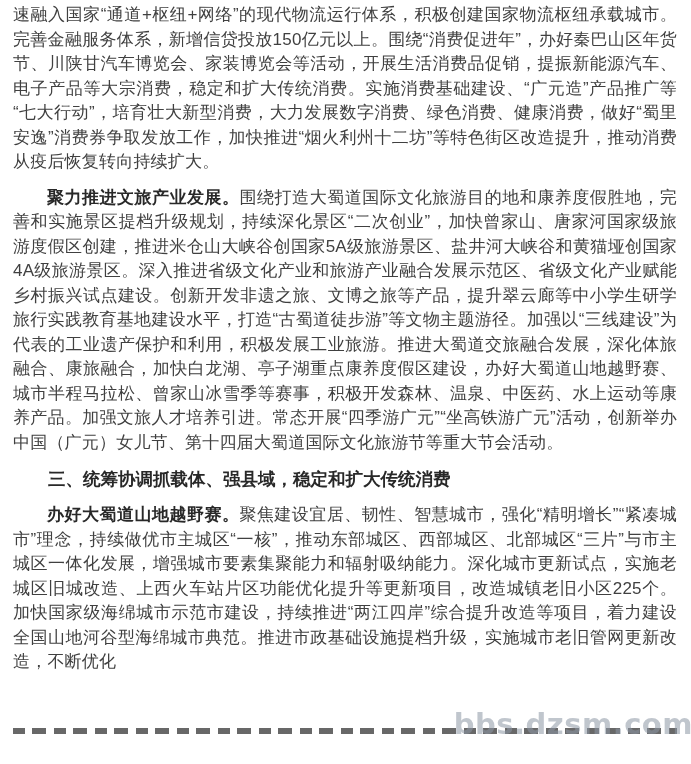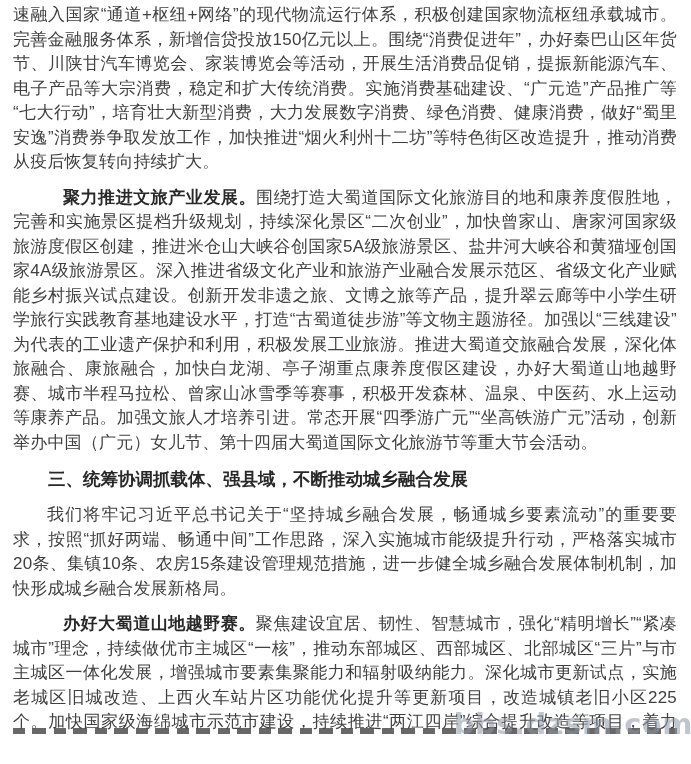--- a/index.html
+++ b/index.html
@@ -28,21 +28,20 @@
     line-height: 24.5px;
     color: #404040;
     text-align: justify;
     text-justify: inter-ideograph;
     letter-spacing: 0.2px;
   }
   .indent { text-indent: 2em; }
   .lead {
     font-weight: bold;
     color: #282828;
-    margin-left: 16px;
   }
   .section-heading {
     margin: 12px 0 11px 0;
     font-size: 17.5px;
     line-height: 25px;
     font-weight: bold;
     color: #282828;
     text-indent: 2em;
     text-align: left;
   }
@@ -74,23 +73,22 @@
 </style>
 </head>
 <body>
 
 <div class="page">
 
   <p class="body-para"><span>速融入国家“通道+枢纽+网络”的现代物流运行体系，积极创建国家物流枢纽承载城市。完善金融服务体系，新增信贷投放150亿元以上。围绕“消费促进年”，办好秦巴山区年货节、川陕甘汽车博览会、家装博览会等活动，开展生活消费品促销，提振新能源汽车、电子产品等大宗消费，稳定和扩大传统消费。实施消费基础建设、“广元造”产品推广等“七大行动”，培育壮大新型消费，大力发展数字消费、绿色消费、健康消费，做好“蜀里安逸”消费券争取发放工作，加快推进“烟火利州十二坊”等特色街区改造提升，推动消费从疫后恢复转向持续扩大。</span></p>
 
   <p class="body-para indent"><span class="lead">聚力推进文旅产业发展。</span><span>围绕打造大蜀道国际文化旅游目的地和康养度假胜地，完善和实施景区提档升级规划，持续深化景区“二次创业”，加快曾家山、唐家河国家级旅游度假区创建，推进米仓山大峡谷创国家5A级旅游景区、盐井河大峡谷和黄猫垭创国家4A级旅游景区。深入推进省级文化产业和旅游产业融合发展示范区、省级文化产业赋能乡村振兴试点建设。创新开发非遗之旅、文博之旅等产品，提升翠云廊等中小学生研学旅行实践教育基地建设水平，打造“古蜀道徒步游”等文物主题游径。加强以“三线建设”为代表的工业遗产保护和利用，积极发展工业旅游。推进大蜀道交旅融合发展，深化体旅融合、康旅融合，加快白龙湖、亭子湖重点康养度假区建设，办好大蜀道山地越野赛、城市半程马拉松、曾家山冰雪季等赛事，积极开发森林、温泉、中医药、水上运动等康养产品。加强文旅人才培养引进。常态开展“四季游广元”“坐高铁游广元”活动，创新举办中国（广元）女儿节、第十四届大蜀道国际文化旅游节等重大节会活动。</span></p>
 
-  <h2 class="section-heading">三、统筹协调抓载体、强县域，不断推动城乡融合发展</h2>
+  <h2 class="section-heading">三、统筹协调抓载体、强县域，稳定和扩大传统消费</h2>
 
-  <p class="body-para indent"><span>我们将牢记习近平总书记关于“坚持城乡融合发展，畅通城乡要素流动”的重要要求，按照“抓好两端、畅通中间”工作思路，深入实施城市能级提升行动，严格落实城市20条、集镇10条、农房15条建设管理规范措施，进一步健全城乡融合发展体制机制，加快形成城乡融合发展新格局。</span></p>
 
   <p class="body-para indent"><span class="lead">办好大蜀道山地越野赛。</span><span>聚焦建设宜居、韧性、智慧城市，强化“精明增长”“紧凑城市”理念，持续做优市主城区“一核”，推动东部城区、西部城区、北部城区“三片”与市主城区一体化发展，增强城市要素集聚能力和辐射吸纳能力。深化城市更新试点，实施老城区旧城改造、上西火车站片区功能优化提升等更新项目，改造城镇老旧小区225个。加快国家级海绵城市示范市建设，持续推进“两江四岸”综合提升改造等项目，着力建设全国山地河谷型海绵城市典范。推进市政基础设施提档升级，实施城市老旧管网更新改造，不断优化</span></p>
 
   <div class="clipped-line"></div>
 
   <div class="watermark">bbs.dzsm.com</div>
 
 </div>
 
 </body></html>

